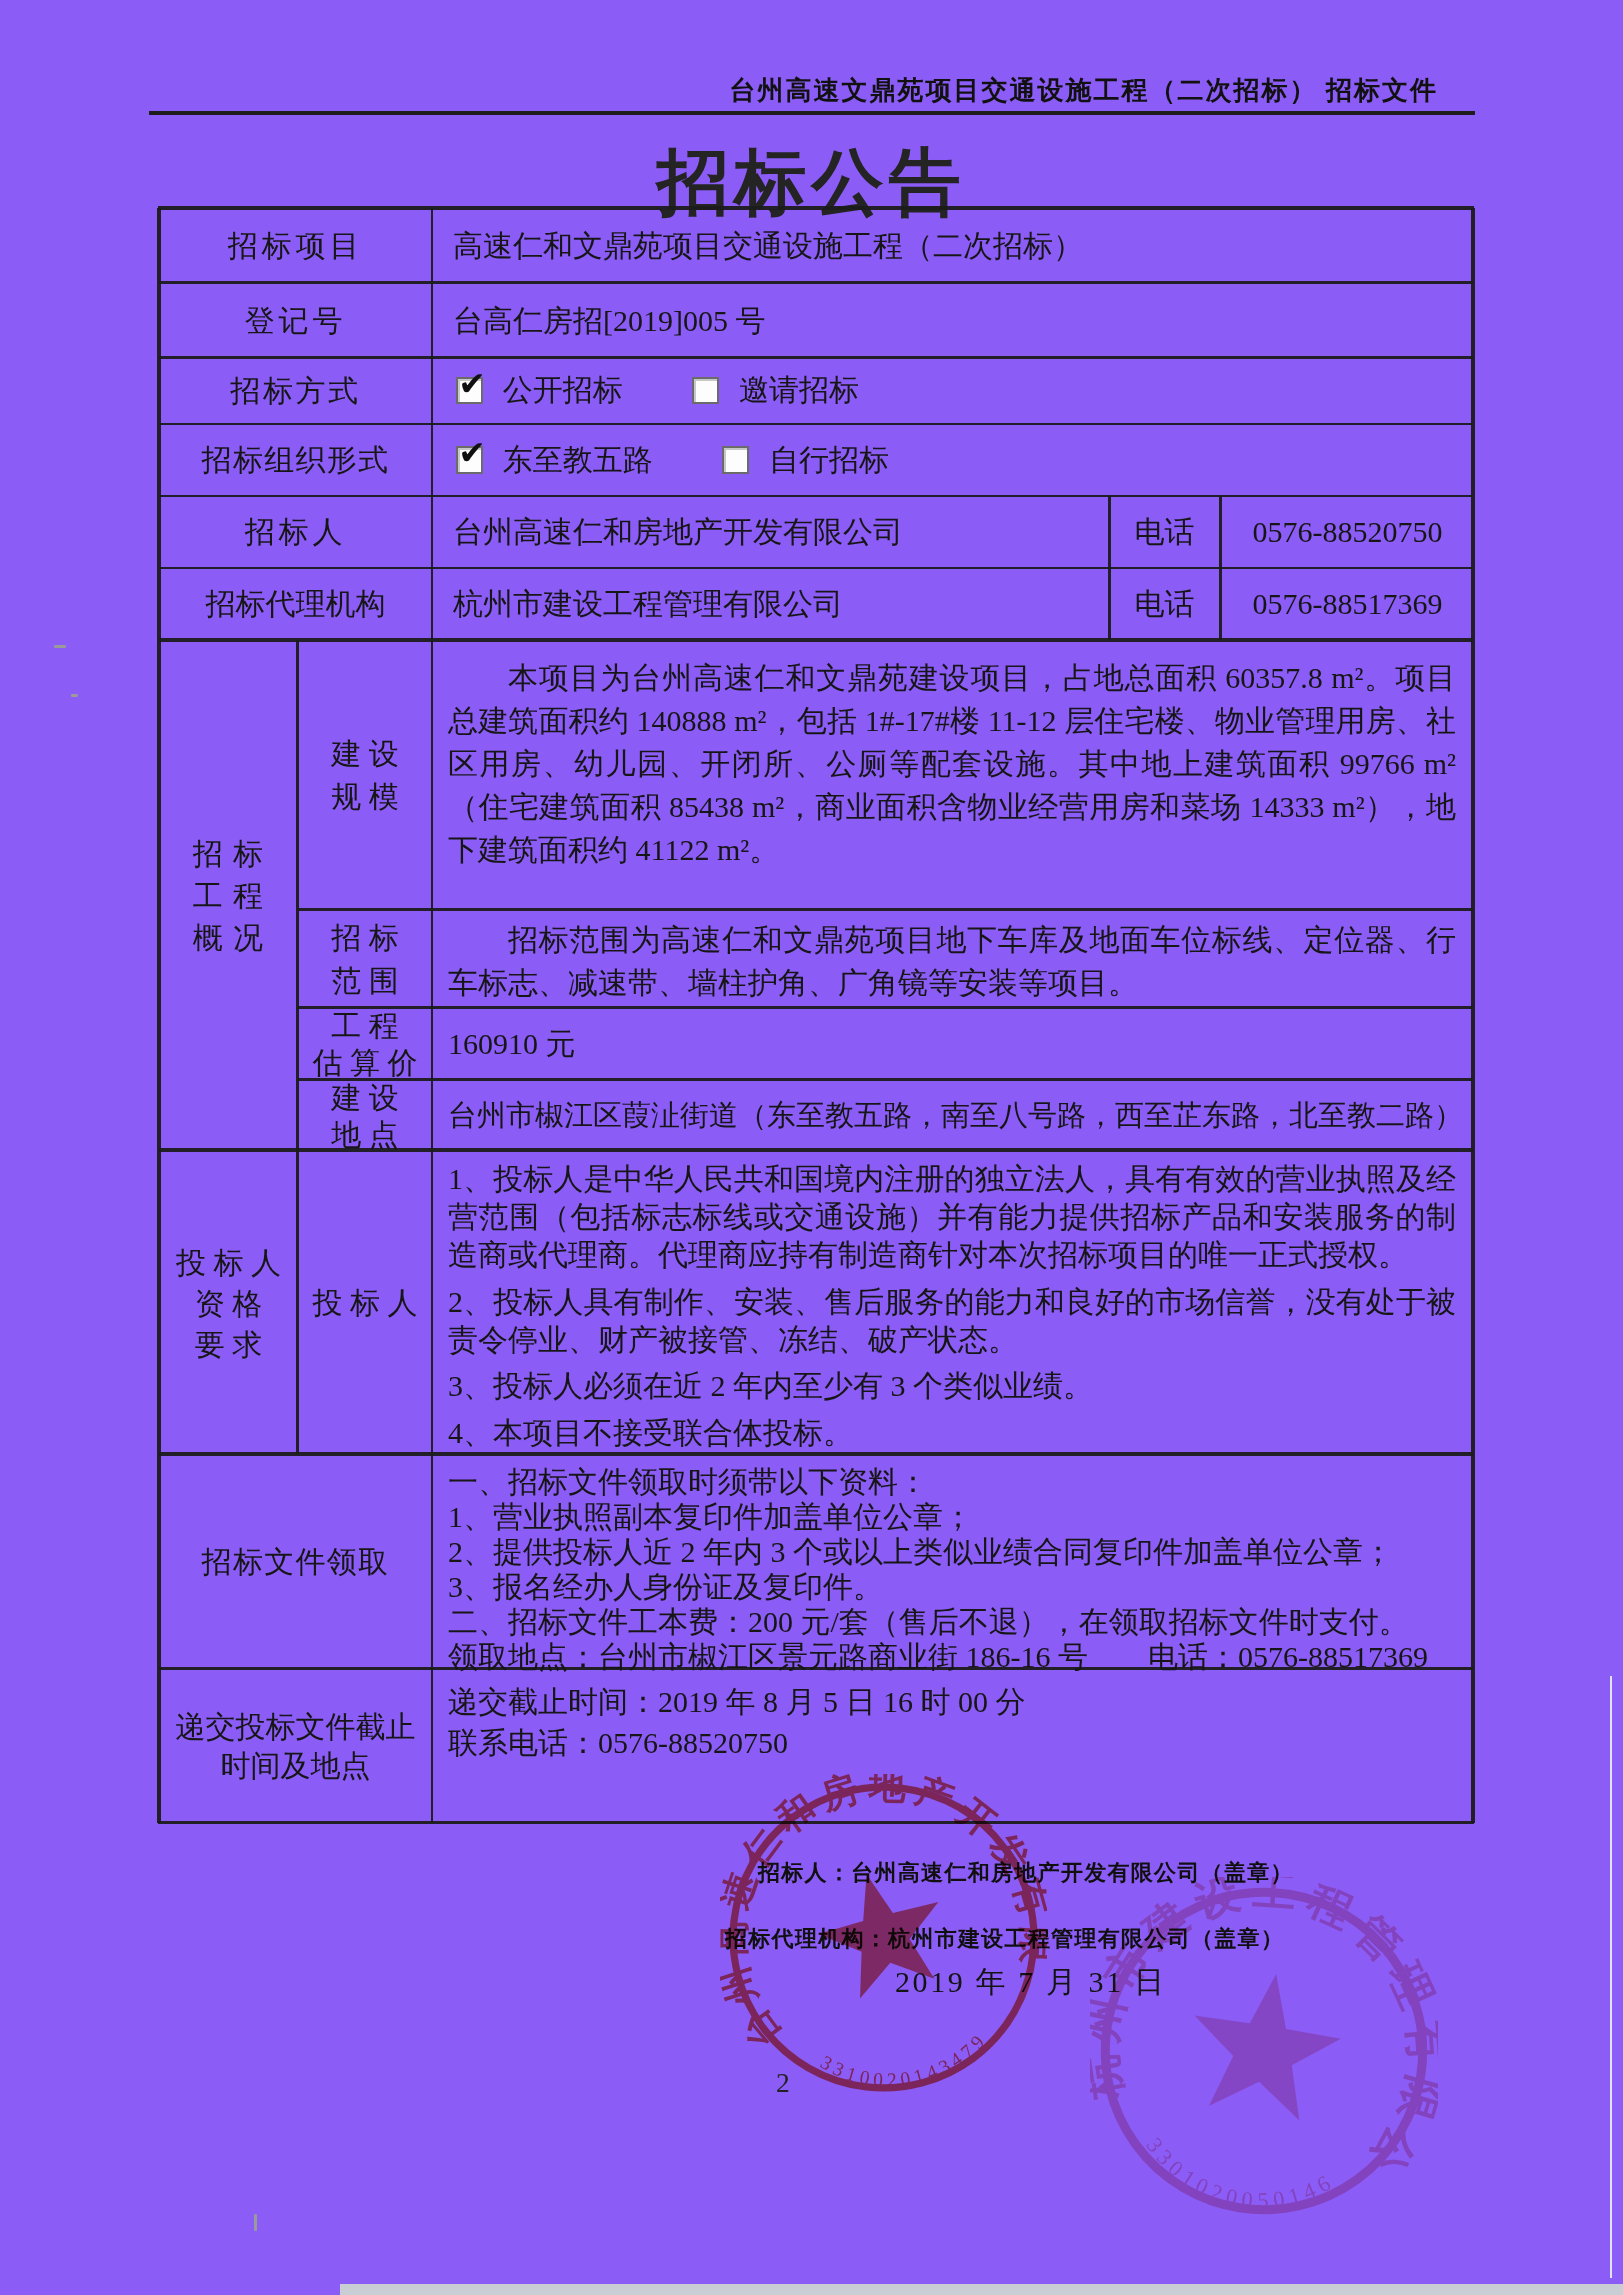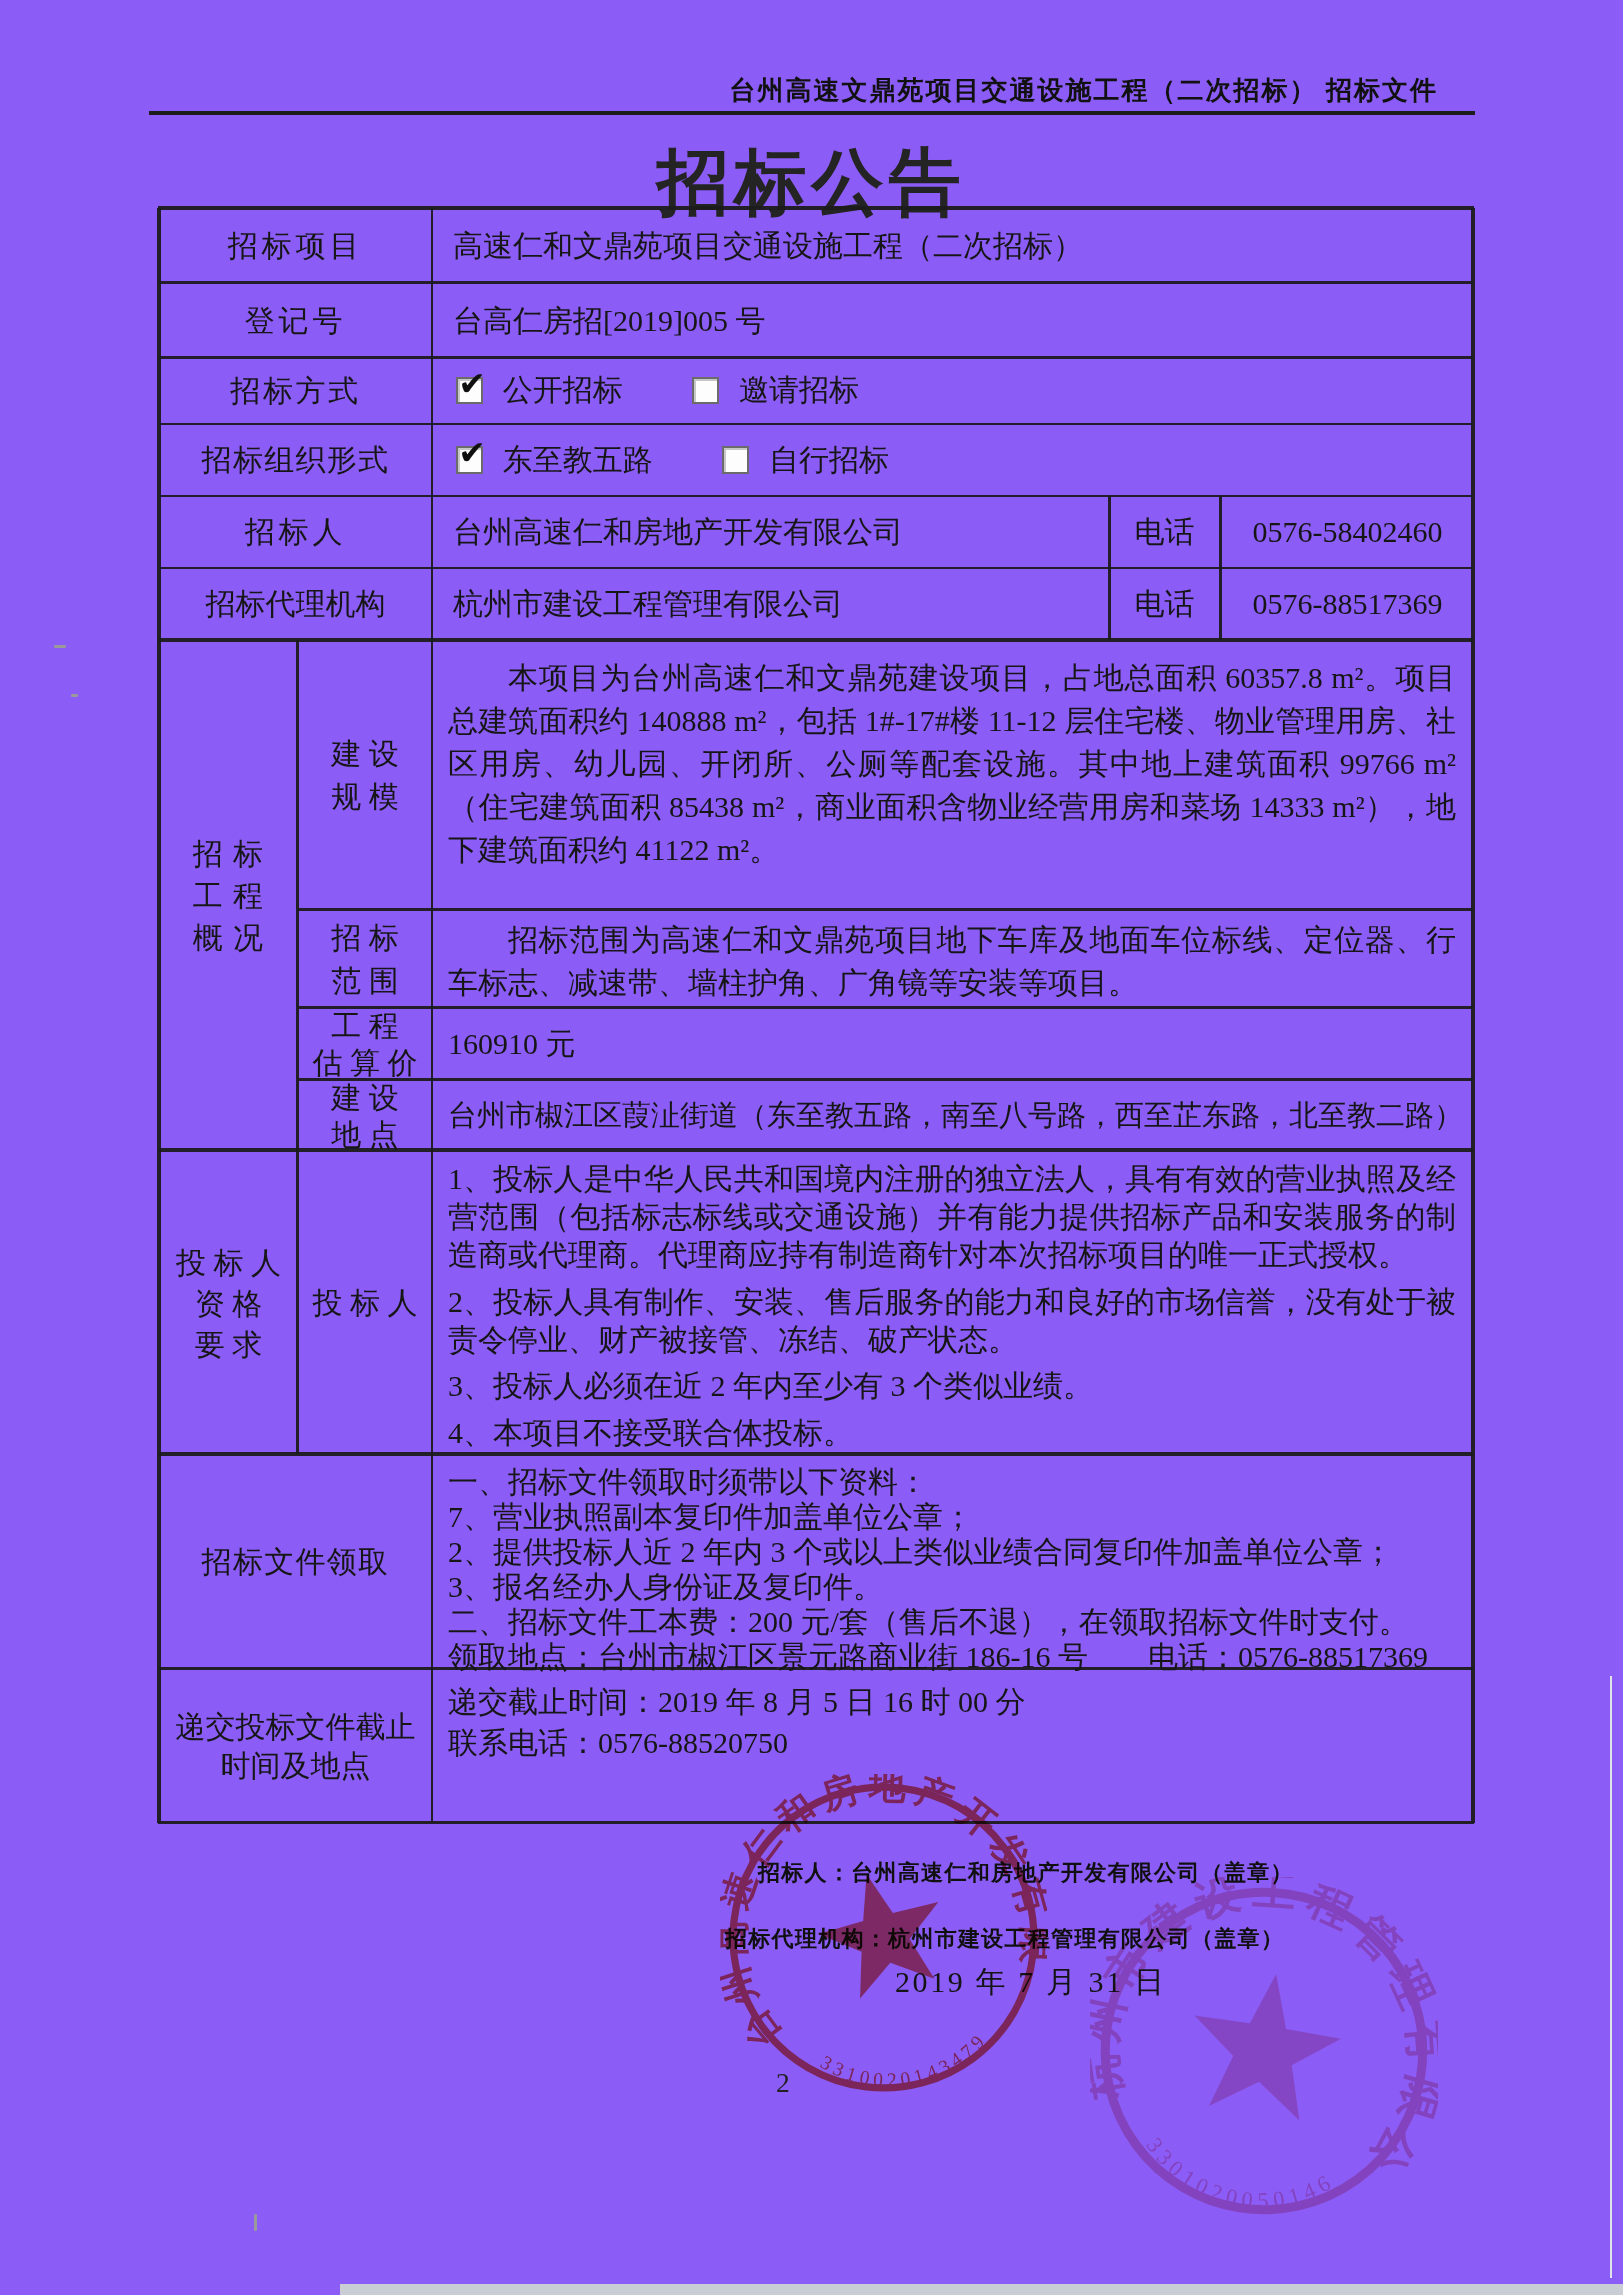--- a/index.html
+++ b/index.html
@@ -107,21 +107,21 @@
     <span style="margin-left:19.6px;">东至教五路</span>
     <span class="cb" style="margin-left:69px;">
         <span class="mark"></span>
       </span>
     <span style="margin-left:19.6px;">自行招标</span>
   </div>
 
   <div class="cell lbl" style="left:159px;top:496px;width:273px;height:72px;line-height:72px;letter-spacing:3.9px;">招标人</div>
   <div class="cell" style="left:453px;top:496px;width:655px;height:72px;line-height:72px;">台州高速仁和房地产开发有限公司</div>
   <div class="cell lbl" style="left:1109px;top:496px;width:111px;height:72px;line-height:72px;">电话</div>
-  <div class="cell lbl" style="left:1221px;top:496px;width:253px;height:72px;line-height:72px;">0576-58402460</div>
+  <div class="cell lbl" style="left:1221px;top:496px;width:253px;height:72px;line-height:72px;">0576-88520750</div>
 
   <div class="cell lbl" style="left:159px;top:568px;width:273px;height:72px;line-height:72px;">招标代理机构</div>
   <div class="cell" style="left:453px;top:568px;width:655px;height:72px;line-height:72px;">杭州市建设工程管理有限公司</div>
   <div class="cell lbl" style="left:1109px;top:568px;width:111px;height:72px;line-height:72px;">电话</div>
   <div class="cell lbl" style="left:1221px;top:568px;width:253px;height:72px;line-height:72px;">0576-88517369</div>
 
   <div class="cell vc plabel" style="left:159px;top:640px;width:139px;height:511px;line-height:42px;letter-spacing:1.3px;">招 标
 工 程
 概 况</div>
 
@@ -148,21 +148,21 @@
   <div class="cell" style="left:448px;top:1160px;width:1008px;height:288px;">
     <div class="qitem">1、投标人是中华人民共和国境内注册的独立法人，具有有效的营业执照及经营范围（包括标志标线或交通设施）并有能力提供招标产品和安装服务的制造商或代理商。代理商应持有制造商针对本次招标项目的唯一正式授权。</div>
     <div class="qitem">2、投标人具有制作、安装、售后服务的能力和良好的市场信誉，没有处于被责令停业、财产被接管、冻结、破产状态。</div>
     <div class="qitem">3、投标人必须在近 2 年内至少有 3 个类似业绩。</div>
     <div class="qitem">4、本项目不接受联合体投标。</div>
   </div>
 
   <div class="cell lbl" style="left:159px;top:1454px;width:273px;height:215px;line-height:215px;letter-spacing:1.3px;">招标文件领取</div>
   <div class="cell" style="left:448px;top:1464px;width:1008px;height:199px;">
     <div class="cline">一、招标文件领取时须带以下资料：</div>
-    <div class="cline">7、营业执照副本复印件加盖单位公章；</div>
+    <div class="cline">1、营业执照副本复印件加盖单位公章；</div>
     <div class="cline">2、提供投标人近 2 年内 3 个或以上类似业绩合同复印件加盖单位公章；</div>
     <div class="cline">3、报名经办人身份证及复印件。</div>
     <div class="cline">二、招标文件工本费：200 元/套（售后不退），在领取招标文件时支付。</div>
     <div class="cline">领取地点：台州市椒江区景元路商业街 186-16 号　　电话：0576-88517369</div>
   </div>
 
   <div class="cell vc plabel" style="left:159px;top:1669px;width:273px;height:154px;line-height:39px;">递交投标文件截止
 时间及地点</div>
   <div class="cell" style="left:448px;top:1681px;width:1008px;height:131px;">
     <div class="sline">递交截止时间：2019 年 8 月 5 日 16 时 00 分</div>

